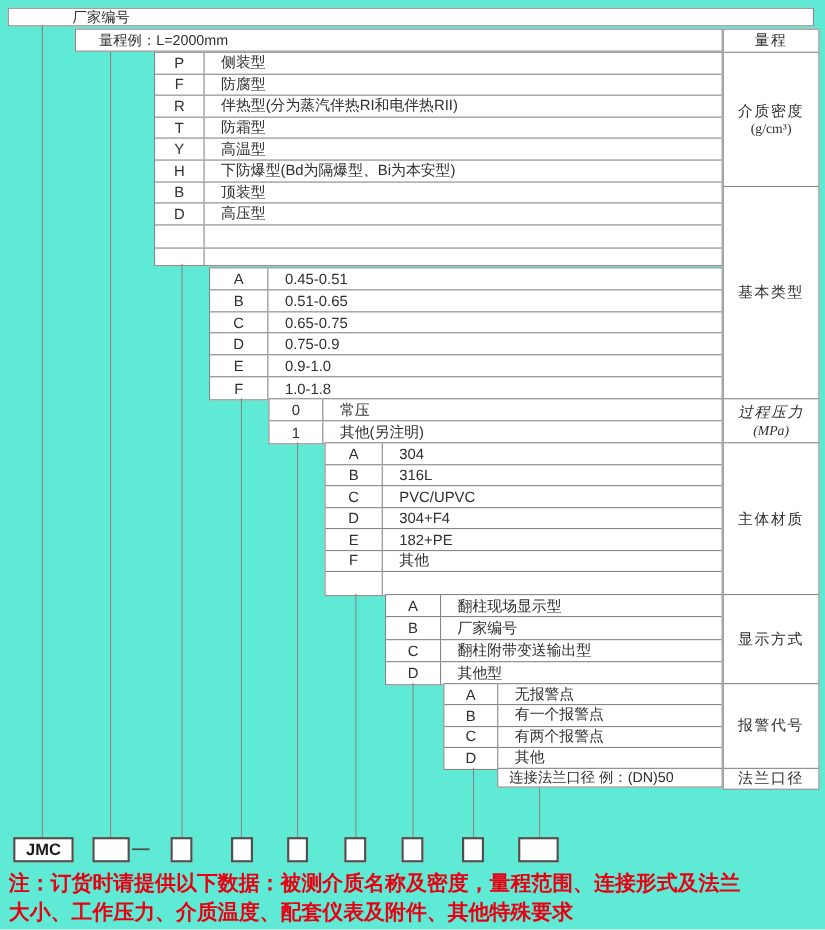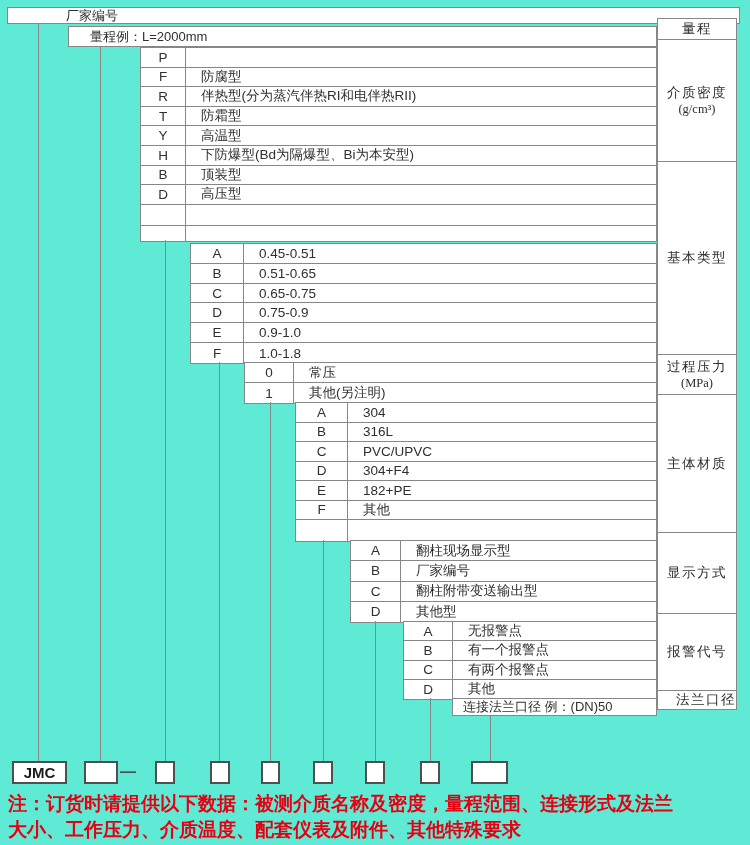--- a/index.html
+++ b/index.html
@@ -9,21 +9,21 @@
     color:#2f2f2f;overflow:hidden;
   }
   .box{position:absolute;box-sizing:border-box;border:1px solid #878787;background:#fff;}
   #factory-box{left:7px;top:7px;width:733px;height:17px;font-size:13px;line-height:15px;padding-left:58px;}
   #range-row{left:68px;top:26px;width:589px;height:21px;font-size:13px;line-height:19px;padding-left:21px;}
   .spec-table{position:absolute;box-sizing:border-box;border:1px solid #878787;background:#fff;}
   .spec-row{display:flex;box-sizing:border-box;border-bottom:1px solid #878787;}
   .spec-row:last-child{border-bottom:none;}
   .code-cell{box-sizing:border-box;border-right:1px solid #878787;text-align:center;font-size:13.5px;flex:none;display:flex;align-items:center;justify-content:center;}
   .desc-cell{flex:1;font-size:13.5px;display:flex;align-items:center;padding-left:15px;white-space:nowrap;overflow:hidden;}
-  #label-col{position:absolute;left:657px;top:18px;width:80px;box-sizing:border-box;border:1px solid #878787;background:#fff;}
+  #label-col{position:absolute;left:657px;top:26px;width:88px;box-sizing:border-box;border:1px solid #878787;background:#fff;}
   .label-cell{box-sizing:border-box;border-bottom:1px solid #878787;display:flex;flex-direction:column;align-items:center;justify-content:center;
     font-family:"Liberation Serif","DejaVu Serif",serif;font-size:13.5px;letter-spacing:1.5px;color:#2f2f2f;}
   .label-cell:last-child{border-bottom:none;}
   .label-cell .sub{letter-spacing:0;font-size:12.5px;}
   .drop-line{position:absolute;width:1px;background:#878787;}
   .code-box{position:absolute;box-sizing:border-box;border:2px solid #4f4f4f;background:#fff;top:761px;height:23px;}
   #model-prefix-box{display:flex;align-items:center;justify-content:center;font-weight:bold;font-size:15px;color:#1a1a1a;}
   #dash-sep{position:absolute;top:761px;height:23px;line-height:21px;font-weight:bold;color:#4f4f4f;font-size:16px;text-align:center;}
   .note-line{position:absolute;left:8px;width:740px;font-size:19px;font-weight:bold;color:#e60012;line-height:26px;white-space:nowrap;}
 </style>
@@ -37,20 +37,21 @@
   </div>
 
   <div id="range-row" class="box">
     <span>量程例：L=2000mm</span>
   </div>
 
   <div id="tables-root">
       <div class="spec-table" style="left: 140px; top: 47px; width: 517px; height: 195px;">
         <div class="spec-row" style="height: 19.6px;">
           <div class="code-cell" style="width: 45px;">P</div>
+          <div class="desc-cell">侧装型</div>
         </div>
         <div class="spec-row" style="height: 19.6px;">
           <div class="code-cell" style="width: 45px;">F</div>
           <div class="desc-cell">防腐型</div>
         </div>
         <div class="spec-row" style="height: 19.6px;">
           <div class="code-cell" style="width: 45px;">R</div>
           <div class="desc-cell">伴热型(分为蒸汽伴热RI和电伴热RII)</div>
         </div>
         <div class="spec-row" style="height: 19.6px;">
@@ -193,34 +194,34 @@
       <div class="label-cell" style="height: 21px;">
         <div>量程</div>
       </div>
       <div class="label-cell" style="height: 122px;">
         <div>介质密度</div>
         <div class="sub">(g/cm³)</div>
       </div>
       <div class="label-cell" style="height: 193px;">
         <div>基本类型</div>
       </div>
-      <div class="label-cell" style="height: 40px;">
+      <div class="label-cell" style="height: 40px; font-style: italic;">
         <div>过程压力</div>
         <div class="sub">(MPa)</div>
       </div>
       <div class="label-cell" style="height: 138px;">
         <div>主体材质</div>
       </div>
       <div class="label-cell" style="height: 81px;">
         <div>显示方式</div>
       </div>
       <div class="label-cell" style="height: 77px;">
         <div>报警代号</div>
       </div>
-      <div class="label-cell" style="height: 18px; align-items: flex-end;">
+      <div class="label-cell" style="height: 18px;">
         <div>法兰口径</div>
       </div>
     </div>
 
   <div id="lines-root">
       <div class="drop-line" style="left: 38px; top: 23px; height: 738px;"></div>
       <div class="drop-line" style="left: 100px; top: 47px; height: 714px;"></div>
       <div class="drop-line" style="left: 165px; top: 240px; height: 521px;"></div>
       <div class="drop-line" style="left: 219px; top: 362px; height: 399px;"></div>
       <div class="drop-line" style="left: 270px; top: 402px; height: 359px;"></div>

